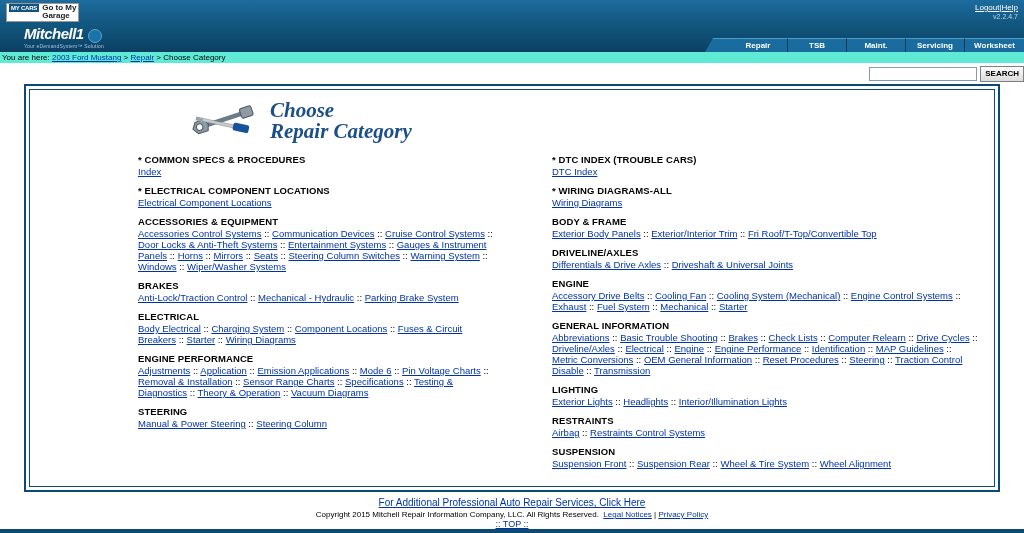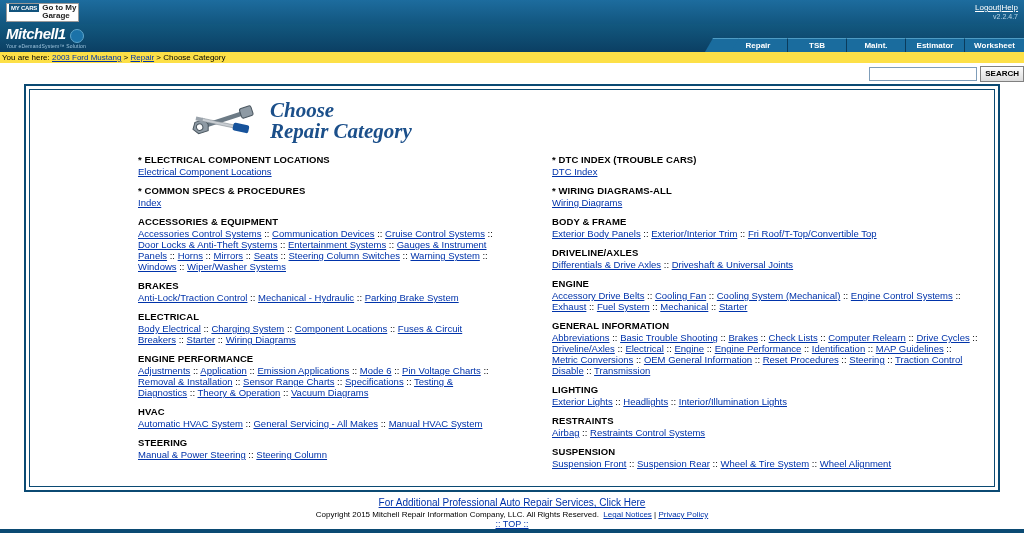--- a/index.html
+++ b/index.html
@@ -51,21 +51,21 @@
   .top-right a { color: #ffffff; text-decoration: underline; }
   .version { color: #bcd7e8; font-size: 7px; }
 
   
   .brandbar {
     height: 28px;
     background: #0e4b73;
     background: linear-gradient(#12587f, #0b3f63);
     display: flex; align-items: center;
     position: relative;
-    padding-left: 6px;
+    padding-left: 24px;
   }
   .mitchell-logo {
     color: #ffffff;
     font-style: italic;
     font-weight: bold;
     font-size: 15px;
     letter-spacing: -0.5px;
     line-height: 14px;
   }
   .mitchell-sub {
@@ -106,21 +106,21 @@
     font-size: 8px;
     font-weight: bold;
     display: flex; align-items: center; justify-content: center;
     text-decoration: none;
   }
   .tab:last-child { border-right: none; }
 
   
   .crumbbar {
     height: 11px;
-    background: #fde047;
+    background: #5eead4;
     font-size: 8px;
     padding: 1px 0 0 2px;
     color: #000;
   }
   .crumbbar a { color: #0033aa; }
 
   
   .searchrow {
     height: 21px;
     background: #ffffff;
@@ -241,21 +241,21 @@
 <div class="brandbar">
   <div>
     <span class="mitchell-logo">Mitchell1</span><span class="logo-dot"></span>
     <div class="mitchell-sub">Your eDemandSystem™ Solution</div>
   </div>
   <div class="tabs">
     <div class="tab-skew"></div>
     <div class="tab">Repair</div>
     <div class="tab">TSB</div>
     <div class="tab">Maint.</div>
-    <div class="tab">Estimator</div>
+    <div class="tab">Servicing</div>
     <div class="tab">Worksheet</div>
   </div>
 </div>
 
 <div class="crumbbar">
   <span>You are here:</span>
   <a>2003 Ford Mustang</a>
   <span>&gt;</span>
   <a>Repair</a>
   <span>&gt;</span>
@@ -288,46 +288,42 @@
       </div>
       <div>
         <div class="choose-title">Choose</div>
         <div class="choose-title">Repair Category</div>
       </div>
     </div>
 
     <div class="columns">
       <div class="col left" id="col-left">
           <div class="group">
+            <div class="group-title">* COMMON SPECS &amp; PROCEDURES</div>
+            <div class="group-links"><a>Index</a></div>
+          </div>
+          <div class="group">
             <div class="group-title">* ELECTRICAL COMPONENT LOCATIONS</div>
             <div class="group-links"><a>Electrical Component Locations</a></div>
           </div>
           <div class="group">
-            <div class="group-title">* COMMON SPECS &amp; PROCEDURES</div>
-            <div class="group-links"><a>Index</a></div>
-          </div>
-          <div class="group">
             <div class="group-title">ACCESSORIES &amp; EQUIPMENT</div>
             <div class="group-links"><a>Accessories Control Systems</a><span class="sep"> :: </span><a>Communication Devices</a><span class="sep"> :: </span><a>Cruise Control Systems</a><span class="sep"> :: </span><a>Door Locks &amp; Anti-Theft Systems</a><span class="sep"> :: </span><a>Entertainment Systems</a><span class="sep"> :: </span><a>Gauges &amp; Instrument Panels</a><span class="sep"> :: </span><a>Horns</a><span class="sep"> :: </span><a>Mirrors</a><span class="sep"> :: </span><a>Seats</a><span class="sep"> :: </span><a>Steering Column Switches</a><span class="sep"> :: </span><a>Warning System</a><span class="sep"> :: </span><a>Windows</a><span class="sep"> :: </span><a>Wiper/Washer Systems</a></div>
           </div>
           <div class="group">
             <div class="group-title">BRAKES</div>
             <div class="group-links"><a>Anti-Lock/Traction Control</a><span class="sep"> :: </span><a>Mechanical - Hydraulic</a><span class="sep"> :: </span><a>Parking Brake System</a></div>
           </div>
           <div class="group">
             <div class="group-title">ELECTRICAL</div>
             <div class="group-links"><a>Body Electrical</a><span class="sep"> :: </span><a>Charging System</a><span class="sep"> :: </span><a>Component Locations</a><span class="sep"> :: </span><a>Fuses &amp; Circuit Breakers</a><span class="sep"> :: </span><a>Starter</a><span class="sep"> :: </span><a>Wiring Diagrams</a></div>
           </div>
           <div class="group">
             <div class="group-title">ENGINE PERFORMANCE</div>
             <div class="group-links"><a>Adjustments</a><span class="sep"> :: </span><a>Application</a><span class="sep"> :: </span><a>Emission Applications</a><span class="sep"> :: </span><a>Mode 6</a><span class="sep"> :: </span><a>Pin Voltage Charts</a><span class="sep"> :: </span><a>Removal &amp; Installation</a><span class="sep"> :: </span><a>Sensor Range Charts</a><span class="sep"> :: </span><a>Specifications</a><span class="sep"> :: </span><a>Testing &amp; Diagnostics</a><span class="sep"> :: </span><a>Theory &amp; Operation</a><span class="sep"> :: </span><a>Vacuum Diagrams</a></div>
-          </div>
-          <div class="group">
-            <div class="group-title">HVAC</div>
-            <div class="group-links"><a>Automatic HVAC System</a><span class="sep"> :: </span><a>General Servicing - All Makes</a><span class="sep"> :: </span><a>Manual HVAC System</a></div>
           </div>
           <div class="group">
             <div class="group-title">STEERING</div>
             <div class="group-links"><a>Manual &amp; Power Steering</a><span class="sep"> :: </span><a>Steering Column</a></div>
           </div>
         </div>
       <div class="col right" id="col-right">
           <div class="group">
             <div class="group-title">* DTC INDEX (TROUBLE CARS)</div>
             <div class="group-links"><a>DTC Index</a></div>

